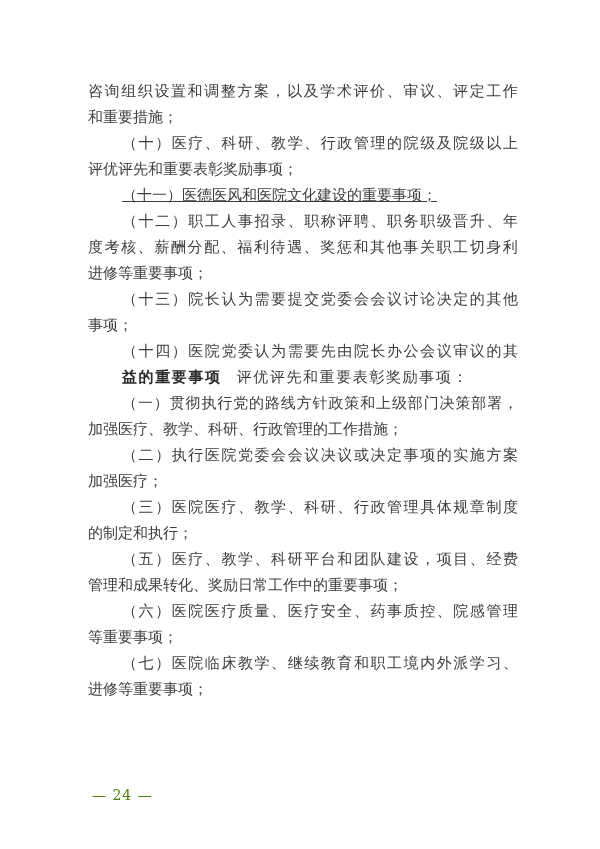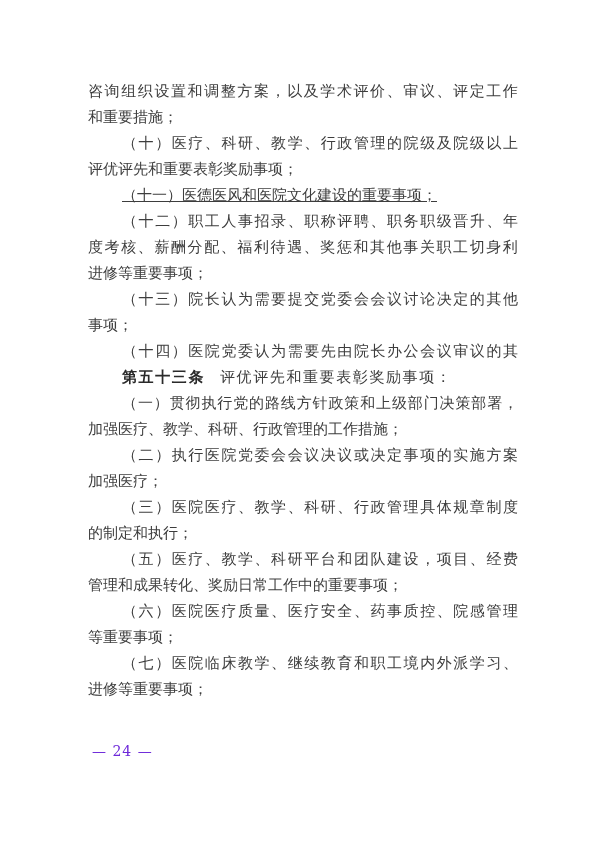--- a/index.html
+++ b/index.html
@@ -44,25 +44,25 @@
     font-weight: 700;
     color: #2a2a2a;
   }
   .gap {
     display: inline-block;
     width: 15px;
   }
   .footer {
     position: absolute;
     left: 92px;
-    top: 742px;
+    top: 786px;
     font-size: 14px;
     line-height: 18px;
     letter-spacing: 1px;
-    color: #6d28d9;
+    color: #4d7c0f;
   }
 </style>
 </head>
 <body>
 
 <div class="page">
   <div class="text-block">
       <div class="line fill">
         <span>咨</span>
         <span>询</span>
@@ -221,21 +221,21 @@
         <span>长</span>
         <span>办</span>
         <span>公</span>
         <span>会</span>
         <span>议</span>
         <span>审</span>
         <span>议</span>
         <span>的</span>
         <span>其</span>
       </div>
-      <div class="line heading" style="padding-left: 34px;"><b>第五十三条</b><span class="gap"></span><span>评优评先和重要表彰奖励事项：</span></div>
+      <div class="line heading" style="padding-left: 34px;"><b>益的重要事项</b><span class="gap"></span><span>评优评先和重要表彰奖励事项：</span></div>
       <div class="line fill" style="padding-left: 34px;">
         <span>（</span>
         <span>一</span>
         <span>）</span>
         <span>贯</span>
         <span>彻</span>
         <span>执</span>
         <span>行</span>
         <span>党</span>
         <span>的</span>

